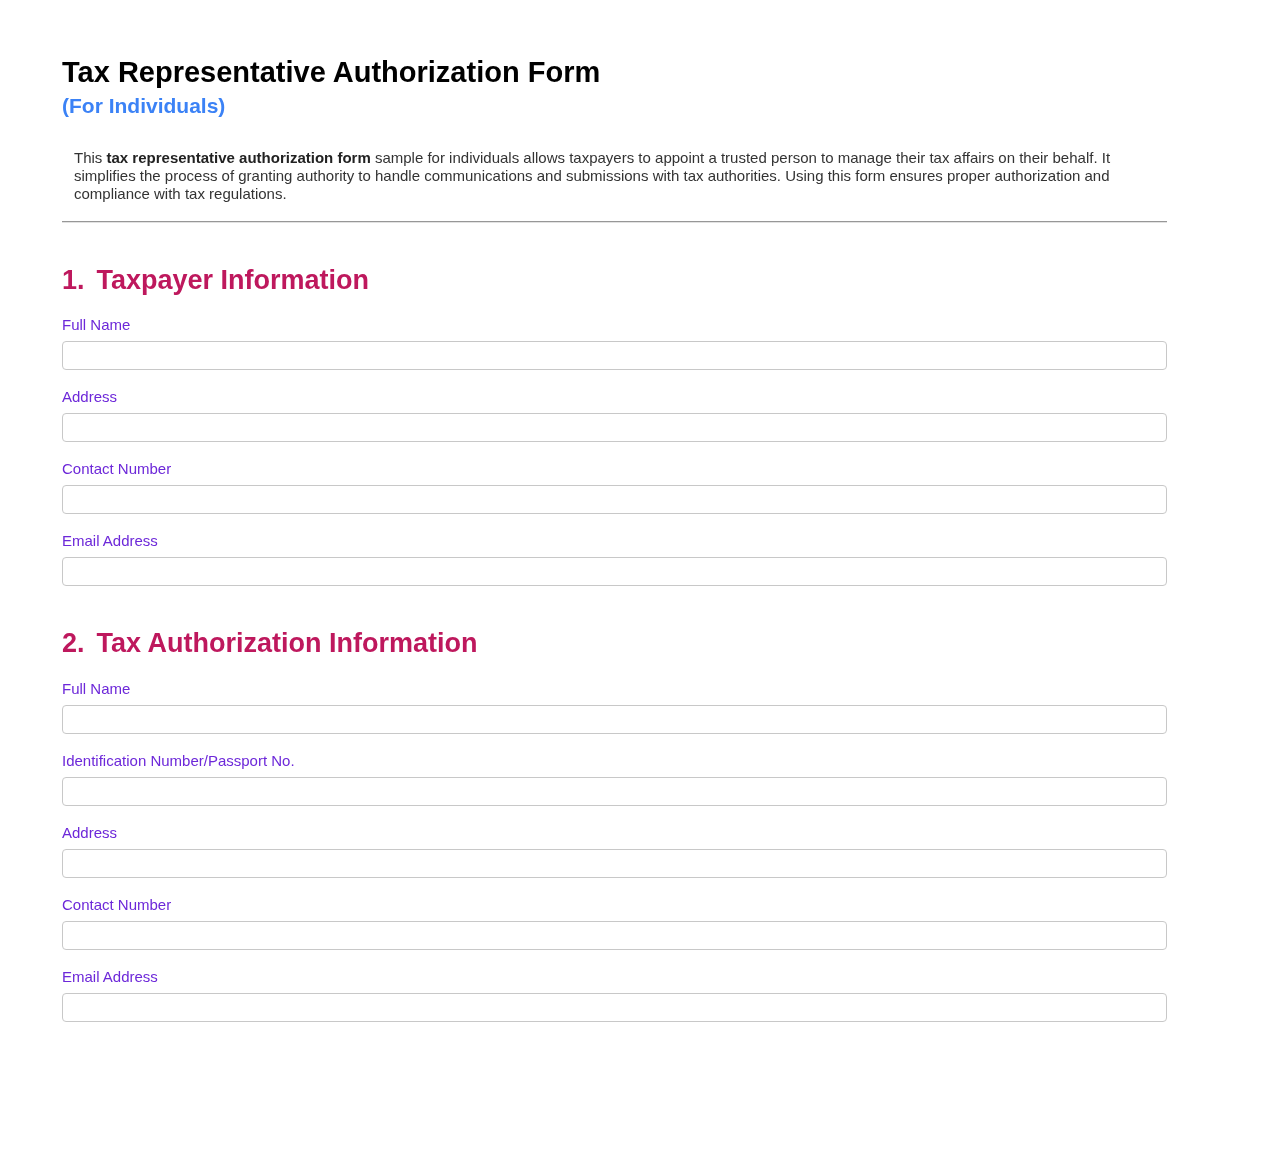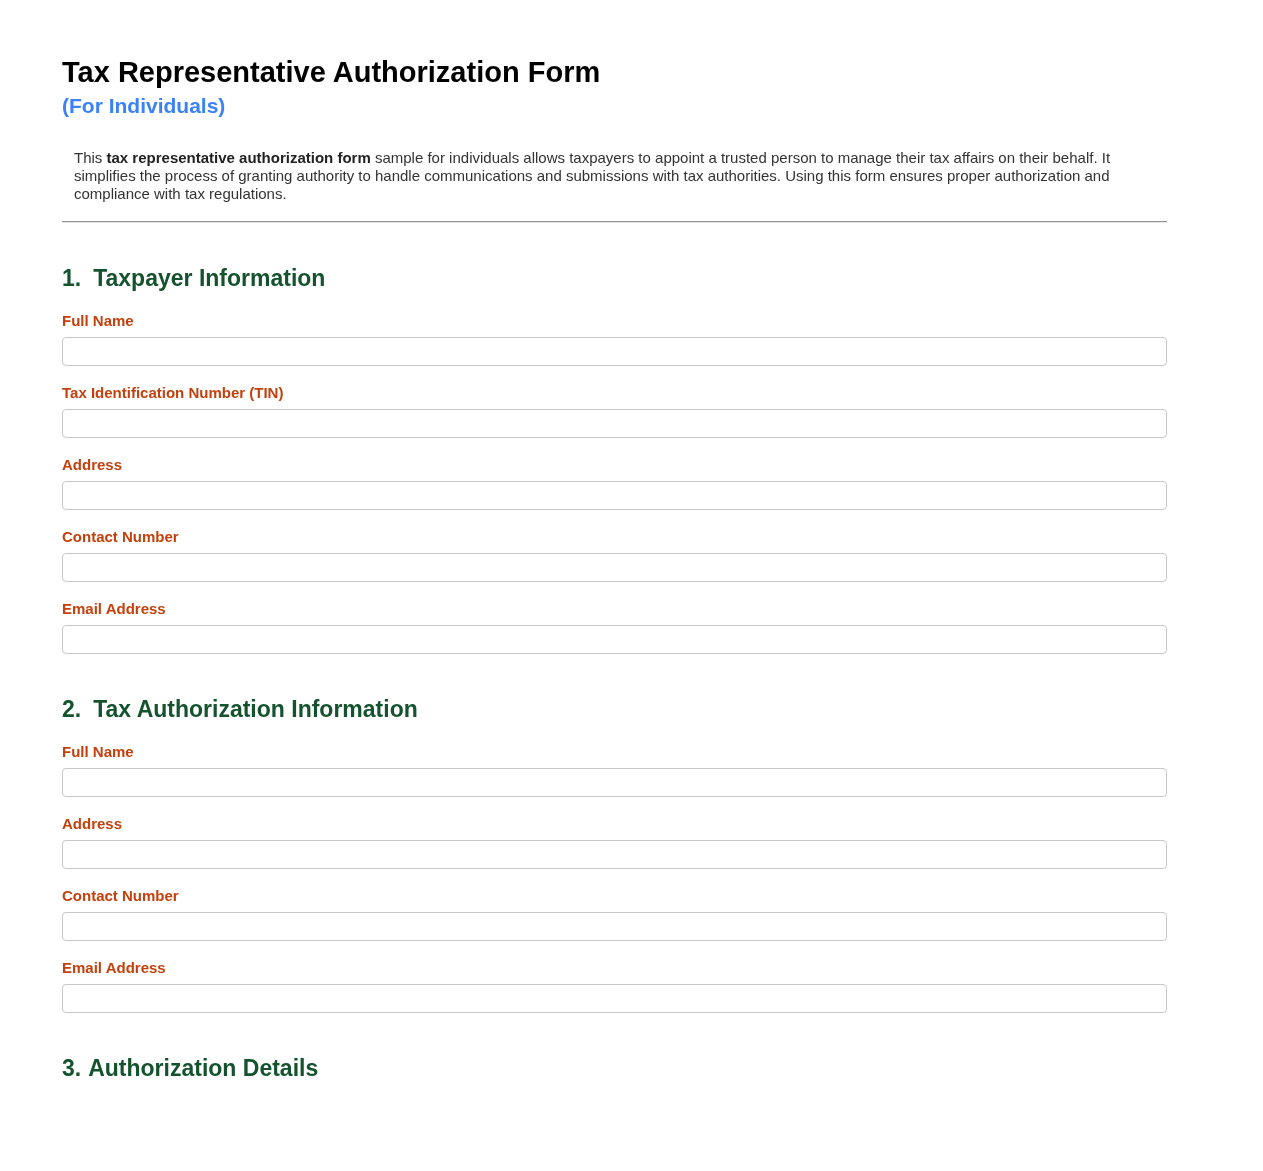--- a/index.html
+++ b/index.html
@@ -41,37 +41,37 @@
   }
   .intro b { color: #222222; }
   .divider {
     border: none;
     border-top: 1px solid #979797;
     border-bottom: 1px solid #e2e2e2;
     height: 0;
     margin: 17px 0 0 0;
   }
   .section-heading {
-    font-size: 23px;
+    font-size: 27px;
     font-weight: bold;
     line-height: 1.17;
-    color: #14532d;
+    color: #be185d;
     margin: 42px 0 20px 0;
   }
   .section:first-of-type .section-heading {
     margin-top: 20px;
   }
   .section-num { margin-right: 12px; }
   .section.tight-num .section-num { margin-right: 7px; }
   .field-label {
     display: block;
     font-size: 15px;
-    font-weight: bold;
+    font-weight: normal;
     line-height: 1.2;
-    color: #c2410c;
+    color: #6d28d9;
     margin: 0 0 7px 0;
   }
   .text-input {
     display: block;
     width: 100%;
     height: 29px;
     box-sizing: border-box;
     border: 1px solid #c8c8c8;
     border-radius: 4px;
     background: #ffffff;
@@ -96,24 +96,20 @@
   <hr class="divider">
 
   <div class="section">
     <h2 class="section-heading"><span class="section-num">1.</span><span>Taxpayer Information</span></h2>
 
     <div class="field">
       <label class="field-label">Full Name</label>
       <input type="text" class="text-input" value="" style="">
     </div>
 
-    <div class="field">
-      <label class="field-label">Tax Identification Number (TIN)</label>
-      <input type="text" class="text-input" value="" style="">
-    </div>
 
     <div class="field">
       <label class="field-label">Address</label>
       <input type="text" class="text-input" value="" style="">
     </div>
 
     <div class="field">
       <label class="field-label">Contact Number</label>
       <input type="text" class="text-input" value="" style="">
     </div>
@@ -125,35 +121,35 @@
   </div>
 
   <div class="section">
     <h2 class="section-heading"><span class="section-num">2.</span><span>Tax Authorization Information</span></h2>
 
     <div class="field">
       <label class="field-label">Full Name</label>
       <input type="text" class="text-input" value="" style="">
     </div>
 
+    <div class="field">
+      <label class="field-label">Identification Number/Passport No.</label>
+      <input type="text" class="text-input" value="" style="">
+    </div>
 
     <div class="field">
       <label class="field-label">Address</label>
       <input type="text" class="text-input" value="" style="">
     </div>
 
     <div class="field">
       <label class="field-label">Contact Number</label>
       <input type="text" class="text-input" value="" style="">
     </div>
 
     <div class="field">
       <label class="field-label">Email Address</label>
       <input type="text" class="text-input" value="" style="">
     </div>
   </div>
 
-  <div class="section tight-num">
-    <h2 class="section-heading"><span class="section-num">3.</span><span>Authorization Details</span></h2>
-
-  </div>
 
 </div>
 
 </body></html>

